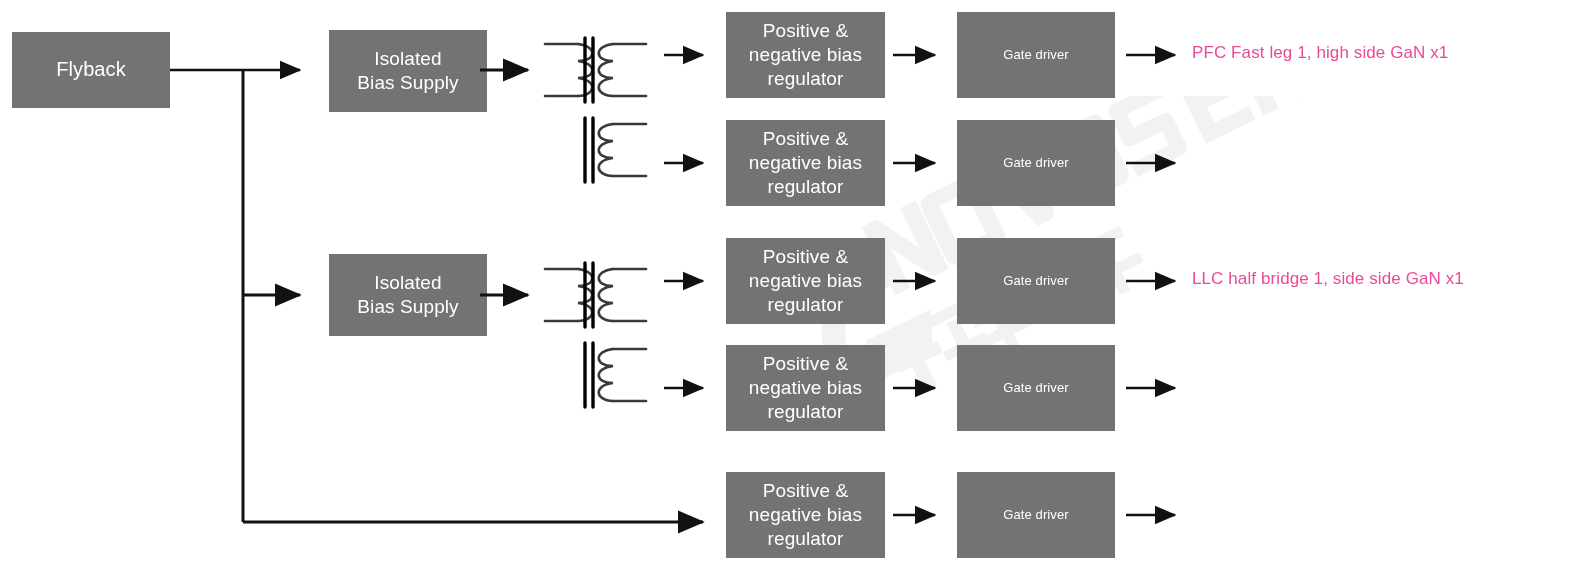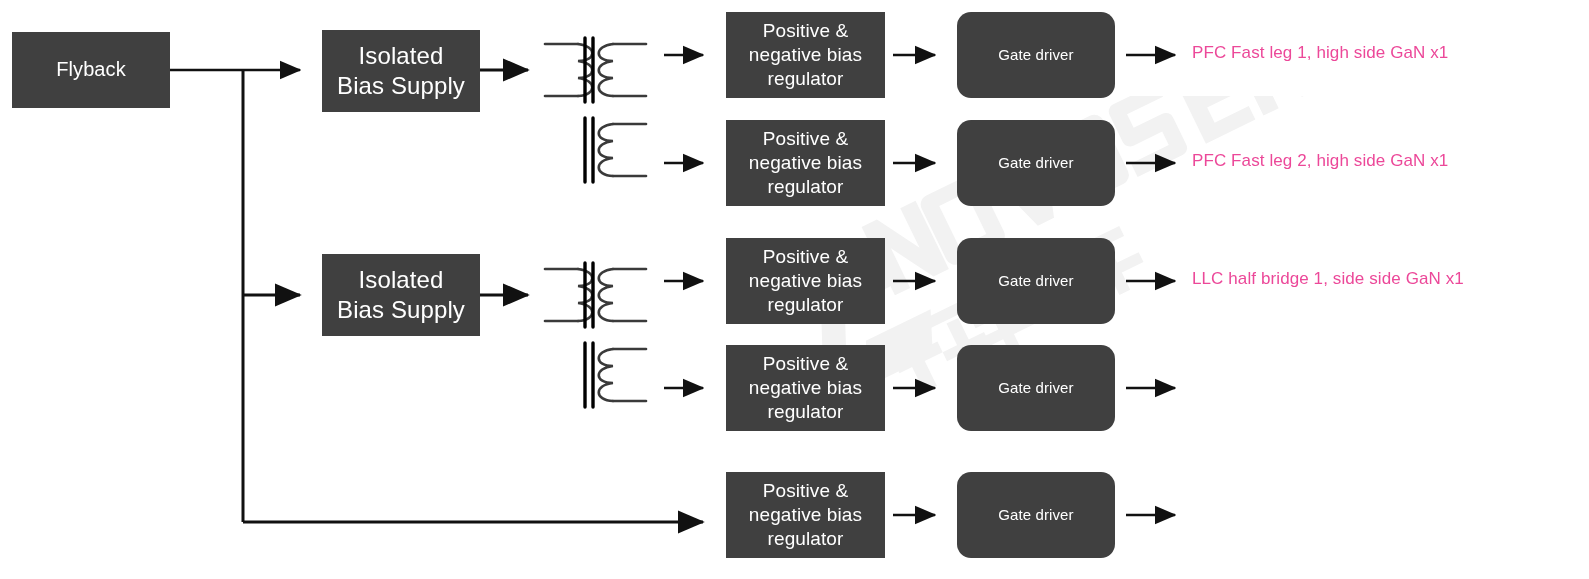--- a/index.html
+++ b/index.html
@@ -5,27 +5,27 @@
   html,body{margin:0;padding:0;background:#ffffff;}
   body{font-family:"Liberation Sans",sans-serif;-webkit-font-smoothing:antialiased;}
   #canvas{position:relative;width:1589px;height:579px;background:#ffffff;overflow:hidden;}
 
   
   #watermark{position:absolute;left:740px;top:96px;width:640px;height:300px;
              pointer-events:none;opacity:1;}
   #watermark svg{display:block;}
 
   
-  .blk{position:absolute;background:#404040;color:#ffffff;display:flex;
+  .blk{position:absolute;background:#737373;color:#ffffff;display:flex;
        align-items:center;justify-content:center;text-align:center;
        line-height:1.26;font-size:19.5px;letter-spacing:.1px;box-sizing:border-box;}
   .blk.flyback{font-size:20px;}
-  .blk.ibs{font-size:24px;}
+  .blk.ibs{font-size:19px;margin-left:7px;}
   .blk.reg{font-size:19px;padding:0 4px;}
-  .blk.gd{font-size:15px;border-radius:14px;}
+  .blk.gd{font-size:13px;}
 
   
   #wires{position:absolute;left:0;top:0;width:1589px;height:579px;}
 
   
   .outlabel{position:absolute;font-size:17px;color:#ec4899;white-space:nowrap;
             line-height:1;letter-spacing:.1px;}
 </style>
 </head>
 <body>
@@ -200,16 +200,15 @@
     <g stroke="#111111" fill="none" stroke-width="2.4">
       <path d="M1126,55  L1175,55" marker-end="url(#ah)"></path>
       <path d="M1126,163 L1175,163" marker-end="url(#ah)"></path>
       <path d="M1126,281 L1175,281" marker-end="url(#ah)"></path>
       <path d="M1126,388 L1175,388" marker-end="url(#ah)"></path>
       <path d="M1126,515 L1175,515" marker-end="url(#ah)"></path>
     </g>
   </svg>
 
   <div class="outlabel" style="left:1192px;top:44px;">PFC Fast leg 1, high side GaN x1</div>
-  <div class="outlabel" style="left:1192px;top:152px;">PFC Fast leg 2, high side GaN x1</div>
   <div class="outlabel" style="left:1192px;top:270px;">LLC half bridge 1, side side GaN x1</div>
 
 </div>
 
 </body></html>

